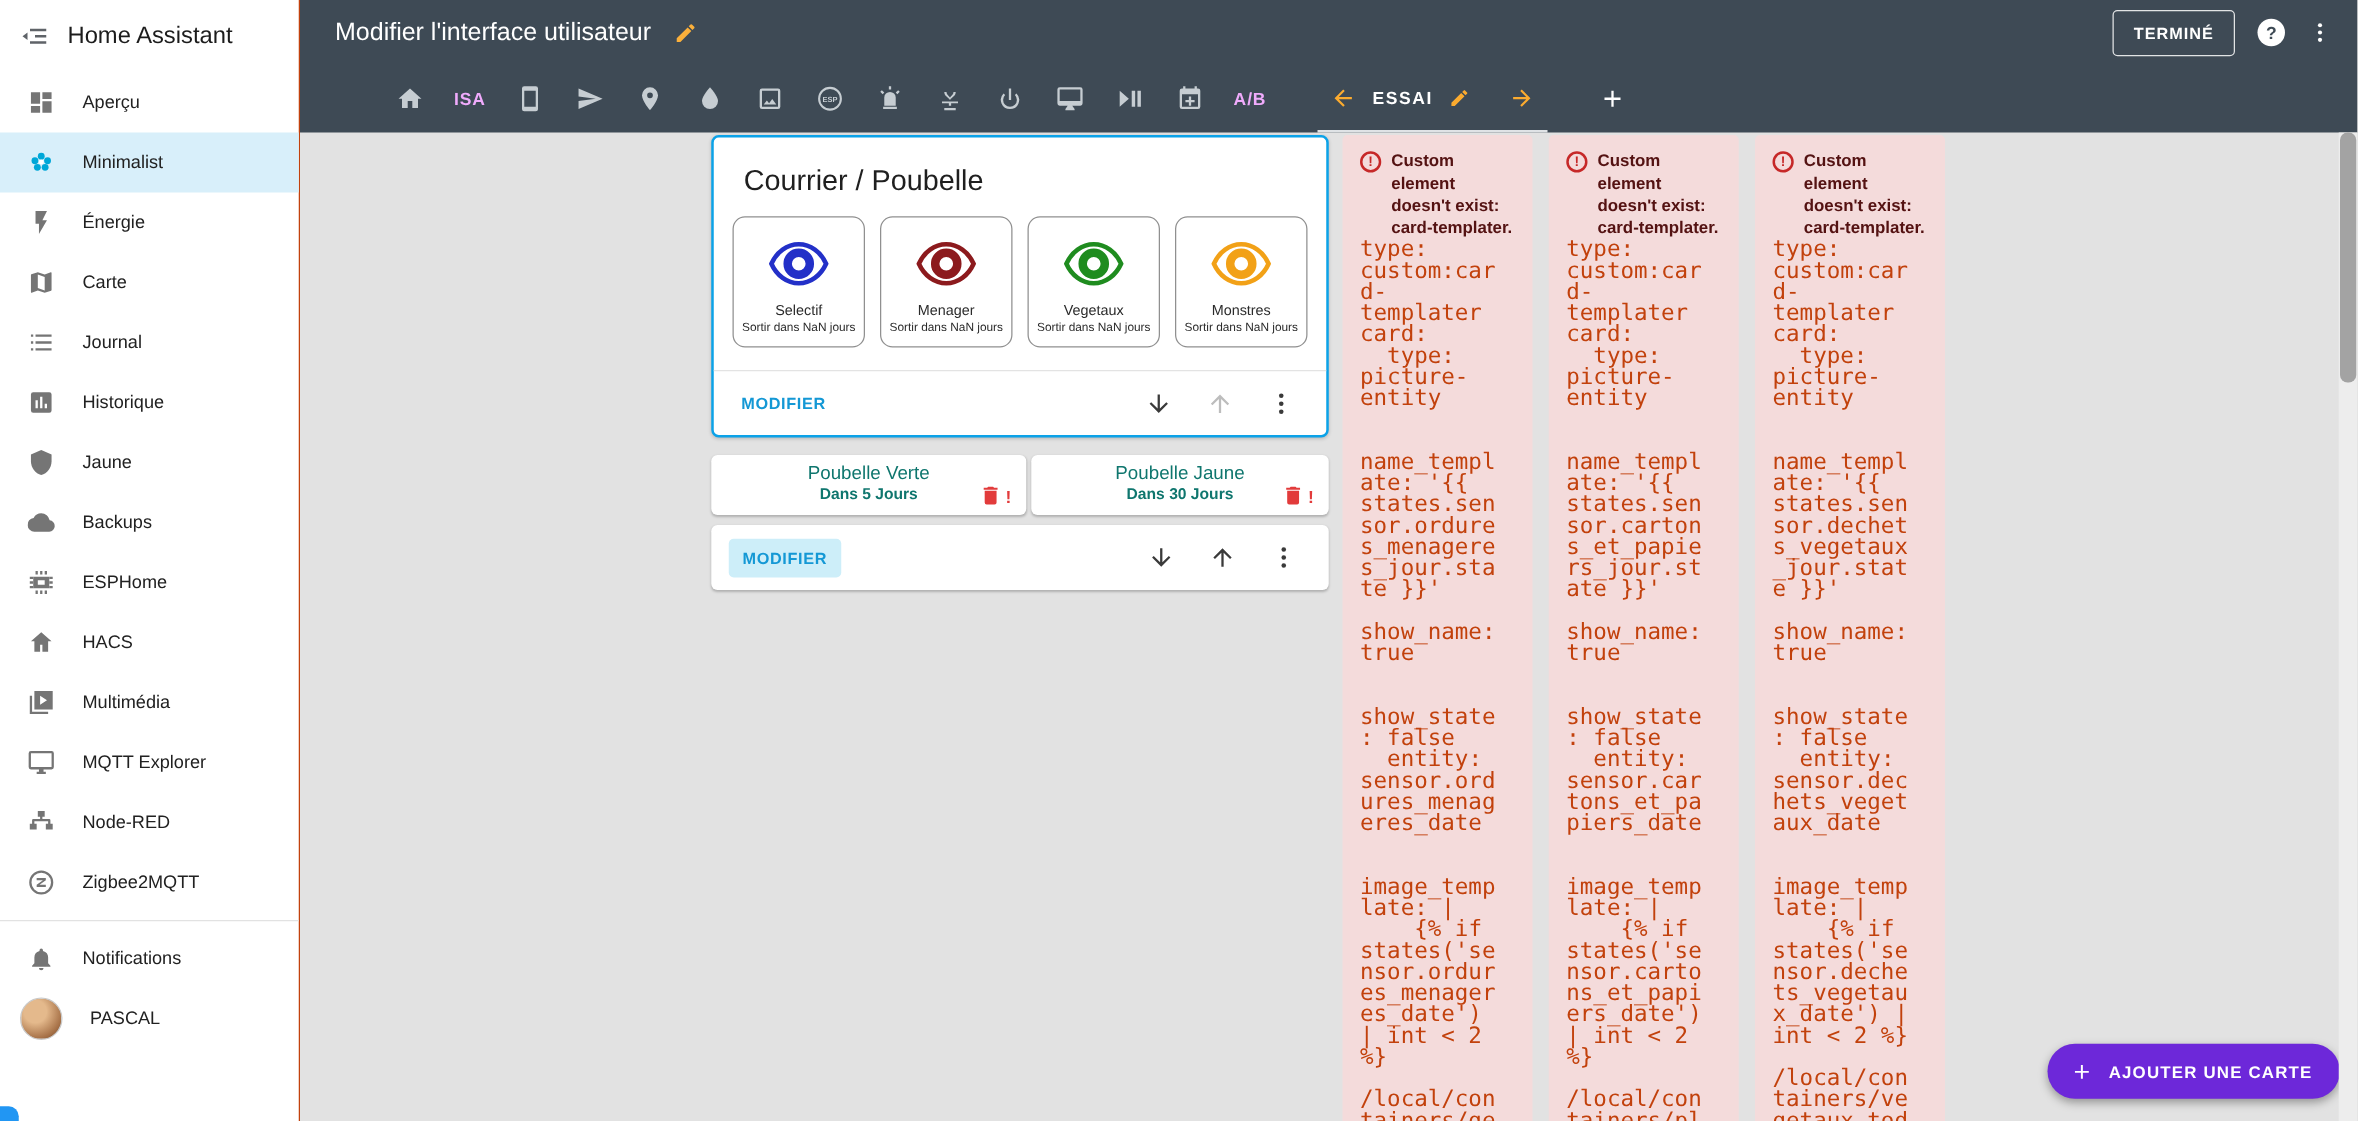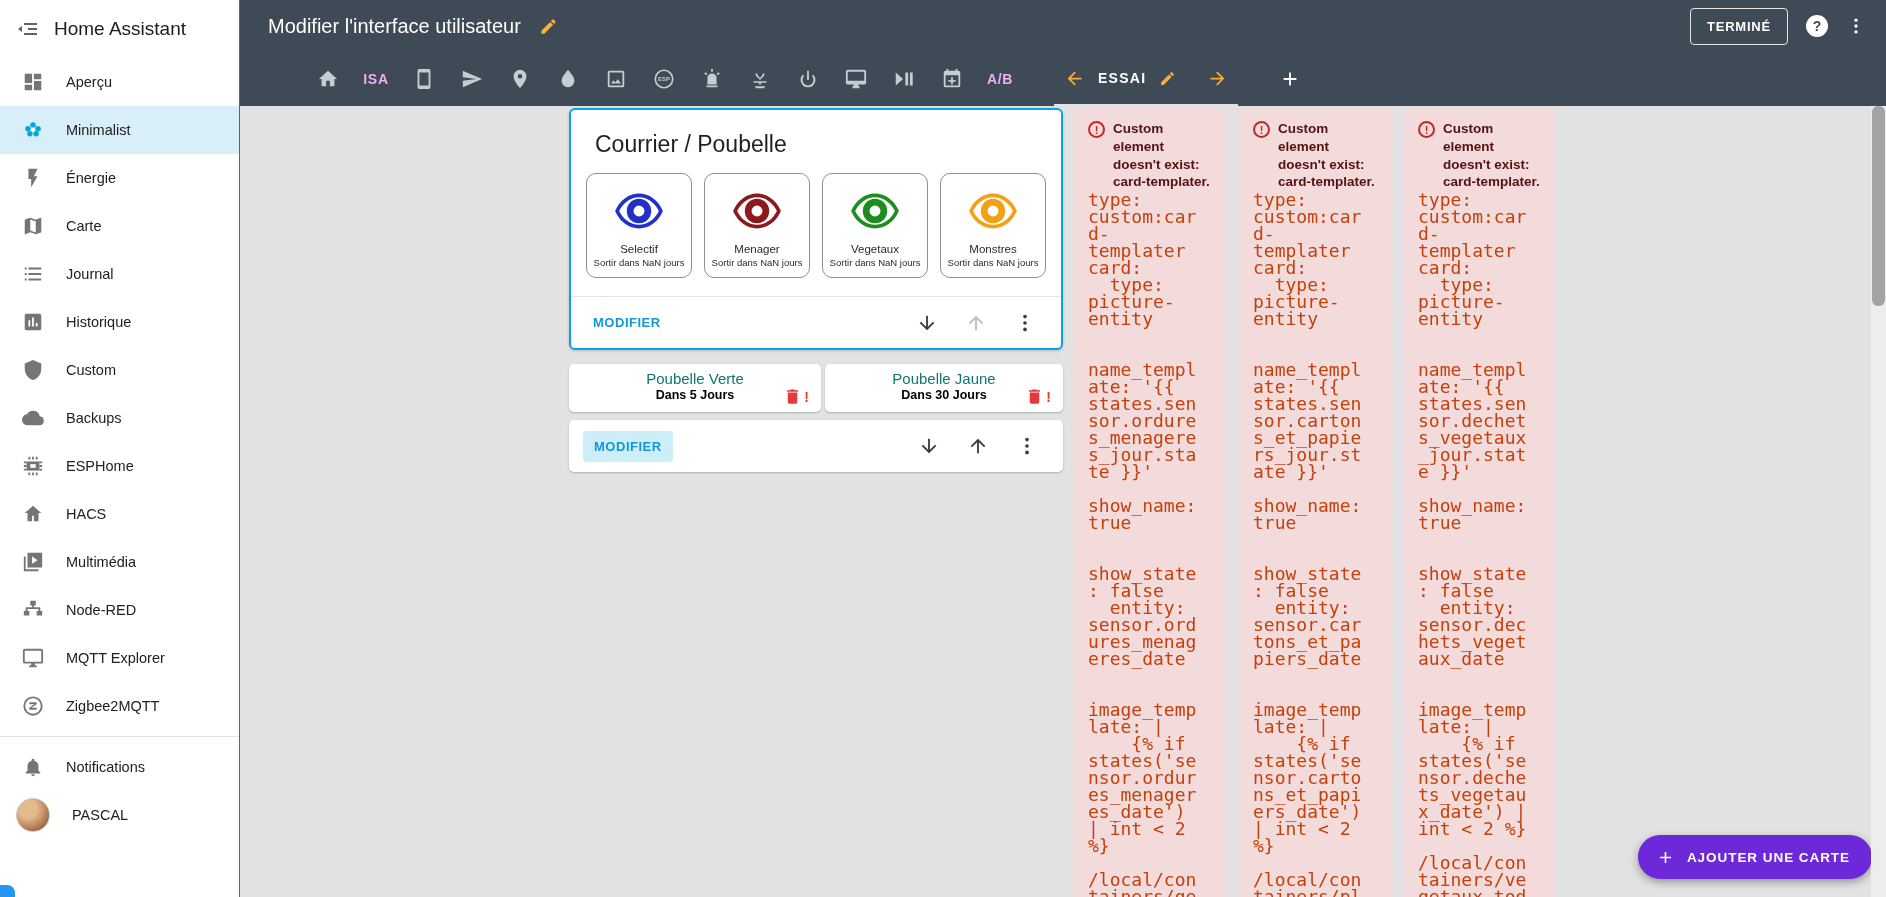--- a/index.html
+++ b/index.html
@@ -58,21 +58,21 @@
   .modify.chip { background:#cdeef9; padding:8px 11px; border-radius:4px; }
   .ctl-icons { margin-left:auto; display:flex; align-items:center; gap:27px; padding-right:25px; }
   .ctl-icons svg { width:22px; height:22px; fill:#3a3a3a; cursor:pointer; }
   .ctl-icons svg.disabled { fill:#bdbdbd; }
 
   .pcard { position:absolute; top:364px; height:48px; background:#fff; border-radius:5px; box-shadow:0 1px 2px rgba(0,0,0,.22);
            text-align:center; padding-top:6px; cursor:pointer; }
   .pcard.a { left:569px; width:252px; }
   .pcard.b { left:825px; width:238px; }
   .p-name { font-size:15px; color:#0f766e; }
-  .p-due { font-size:12.5px; font-weight:700; color:#000000; margin-top:1px; }
+  .p-due { font-size:12.5px; font-weight:700; color:#0f766e; margin-top:1px; }
   .trash-wrap { position:absolute; right:12px; bottom:6px; display:flex; align-items:center; gap:2px; }
   .trash-wrap svg { width:19px; height:19px; fill:#e23b3b; }
   .trash-alert { color:#e23b3b; font-weight:700; font-size:14px; }
 
   .ctl-bar2 { position:absolute; left:569px; top:420px; width:494px; height:52px; background:#fff; border-radius:5px;
               box-shadow:0 1px 2px rgba(0,0,0,.22); display:flex; align-items:center; padding-left:14px; }
 
   
   .err-card { position:absolute; top:108px; width:152px; min-height:820px; background:#f4dbdb; border-radius:4px; padding:12px 14px; }
   .err-card.c1 { left:1074px; } .err-card.c2 { left:1239px; } .err-card.c3 { left:1404px; }
@@ -142,21 +142,21 @@
   <div class="sb-item">
     <svg viewBox="0 0 24 24">
         <path d="M19 3H5a2 2 0 0 0-2 2v14a2 2 0 0 0 2 2h14a2 2 0 0 0 2-2V5a2 2 0 0 0-2-2M9 17H7v-7h2v7m4 0h-2V7h2v10m4 0h-2v-4h2v4z"></path>
       </svg>
     <span class="sb-label">Historique</span>
   </div>
   <div class="sb-item">
     <svg viewBox="0 0 24 24">
         <path d="M12 1 3 5v6c0 5.55 3.84 10.74 9 12 5.16-1.26 9-6.45 9-12V5l-9-4z"></path>
       </svg>
-    <span class="sb-label">Custom</span>
+    <span class="sb-label">Jaune</span>
   </div>
   <div class="sb-item">
     <svg viewBox="0 0 24 24">
         <path d="M19.35 10.04A7.49 7.49 0 0 0 12 4a7.48 7.48 0 0 0-6.64 4.04A6 6 0 0 0 6 20h13a5 5 0 0 0 .35-9.96z"></path>
       </svg>
     <span class="sb-label">Backups</span>
   </div>
   <div class="sb-item">
     <svg viewBox="0 0 24 24">
         <path d="M5 7h14v10H5z"></path>
@@ -172,29 +172,29 @@
     <span class="sb-label">HACS</span>
   </div>
   <div class="sb-item">
     <svg viewBox="0 0 24 24">
         <path d="M4 6H2v16h16v-2H4zM22 2H6v16h16zM11 14V6l6 4z"></path>
       </svg>
     <span class="sb-label">Multimédia</span>
   </div>
   <div class="sb-item">
     <svg viewBox="0 0 24 24">
+        <path d="M21 16H3V4h18m0-2H3a2 2 0 0 0-2 2v12a2 2 0 0 0 2 2h7v2H8v2h8v-2h-2v-2h7a2 2 0 0 0 2-2V4a2 2 0 0 0-2-2z"></path>
+      </svg>
+    <span class="sb-label">MQTT Explorer</span>
+  </div>
+  <div class="sb-item">
+    <svg viewBox="0 0 24 24">
         <path d="M9 2h6v5h-2v2h6a1 1 0 0 1 1 1v3h2v5h-6v-5h2v-2H6v2h2v5H2v-5h2v-3a1 1 0 0 1 1-1h6V7H9z"></path>
       </svg>
     <span class="sb-label">Node-RED</span>
-  </div>
-  <div class="sb-item">
-    <svg viewBox="0 0 24 24">
-        <path d="M21 16H3V4h18m0-2H3a2 2 0 0 0-2 2v12a2 2 0 0 0 2 2h7v2H8v2h8v-2h-2v-2h7a2 2 0 0 0 2-2V4a2 2 0 0 0-2-2z"></path>
-      </svg>
-    <span class="sb-label">MQTT Explorer</span>
   </div>
   <div class="sb-item">
     <svg viewBox="0 0 24 24">
         <circle cx="12" cy="12" r="9.5" fill="none" stroke="#757575" stroke-width="2"></circle>
         <path d="M8 8h8v2l-5.5 4H16v2H8v-2l5.5-4H8z"></path>
       </svg>
     <span class="sb-label">Zigbee2MQTT</span>
   </div>
 
   <div class="sb-divider"></div>

